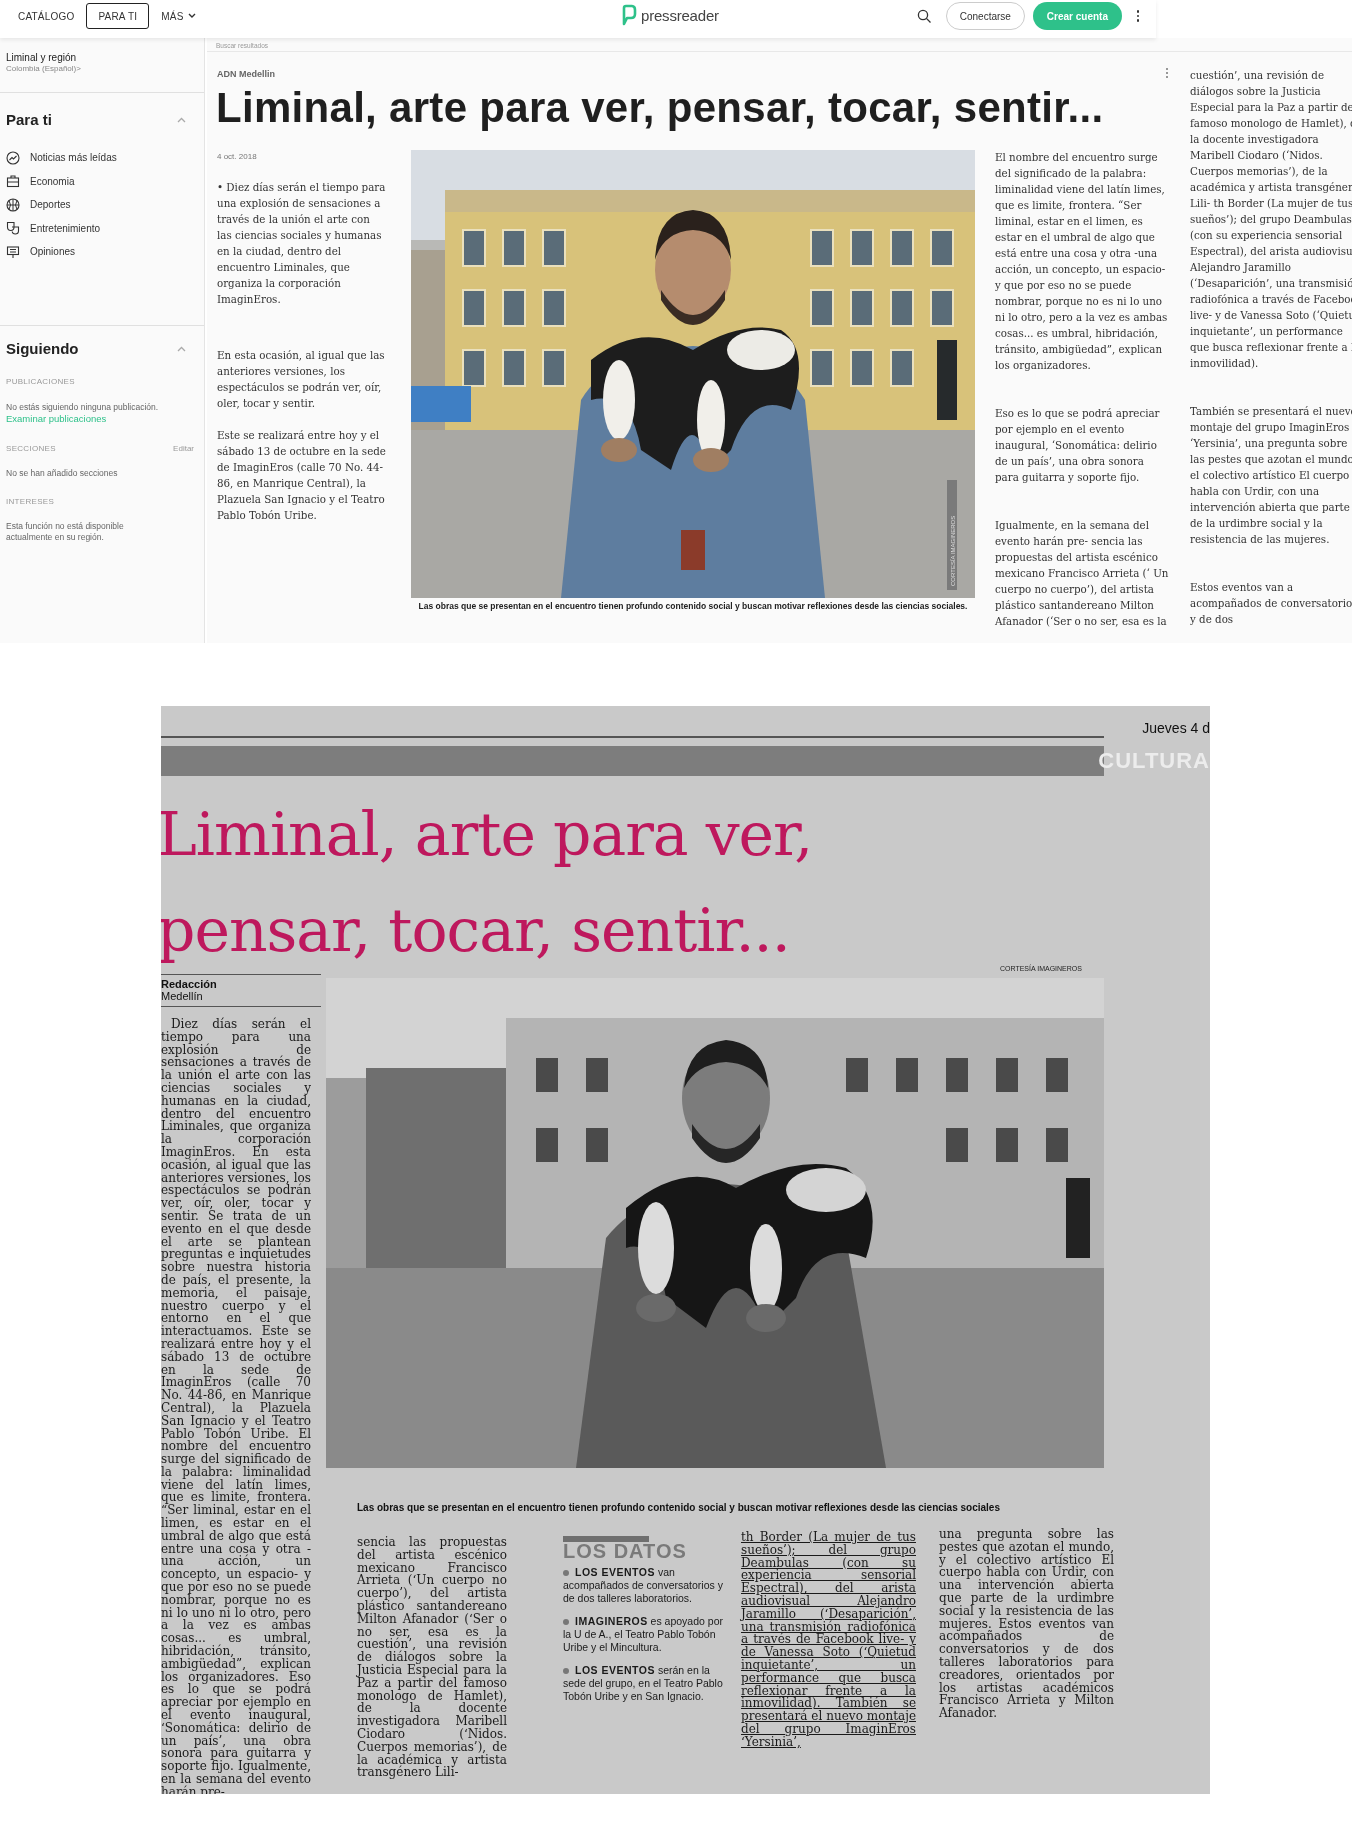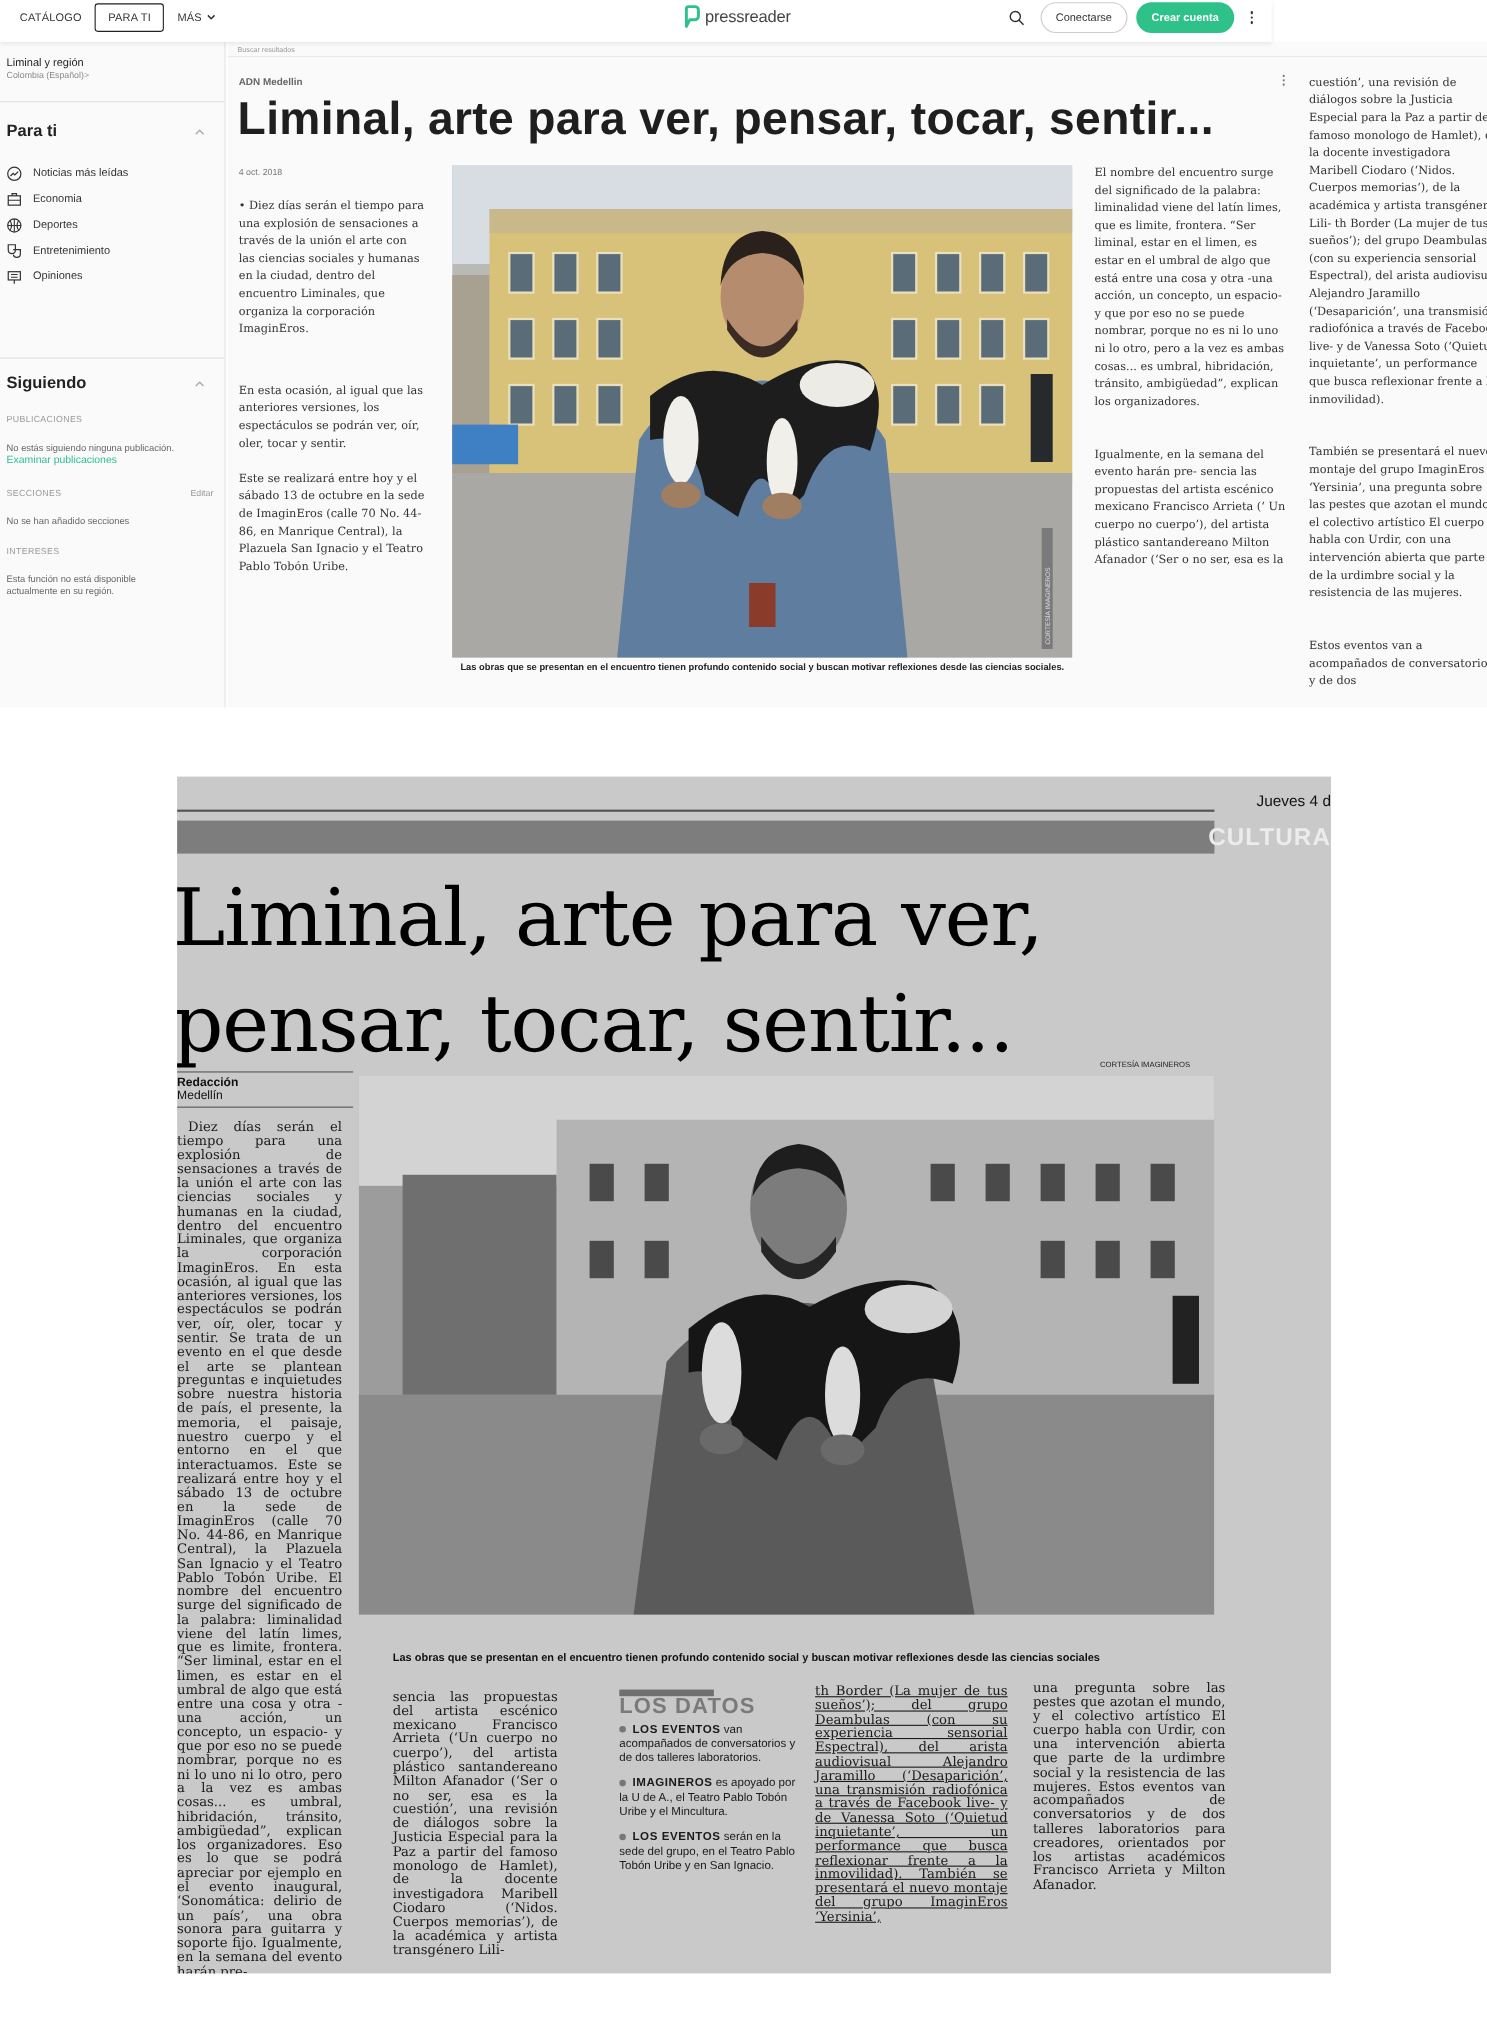--- a/index.html
+++ b/index.html
@@ -60,21 +60,21 @@
   .col4 { left: 983px; top: 29px; width: 175px; }
   .photo { position: absolute; left: 204px; top: 112px; width: 564px; height: 448px; overflow: hidden; }
   .caption { position: absolute; left: 204px; top: 563px; width: 564px; font-size: 8.5px; color: #222; text-align: center; line-height: 11px; font-weight: bold; }
 
   
   .scan { position: absolute; left: 161px; top: 706px; width: 1049px; height: 1088px; background: #c9c9c9; overflow: hidden; }
   .scan .rule { position: absolute; left: 0; height: 2px; background: #555; }
   .scan-date { position: absolute; right: 0; top: 14px; font-size: 14px; color: #111; font-family: "Liberation Sans", sans-serif; }
   .scan-band { position: absolute; left: 0; top: 40px; width: 943px; height: 30px; background: #7d7d7d; }
   .scan-section { position: absolute; right: 0; top: 42px; font-size: 22px; font-weight: bold; color: #ececec; letter-spacing: 1px; }
-  .scan-head { position: absolute; left: -4px; top: 80px; font-family: "DejaVu Serif", serif; font-size: 72px; line-height: 96px; color: #000000; letter-spacing: -1px; white-space: nowrap; }
+  .scan-head { position: absolute; left: -4px; top: 80px; font-family: "DejaVu Serif", serif; font-size: 60px; line-height: 96px; color: #be185d; letter-spacing: -1px; white-space: nowrap; }
   .scan-credit { position: absolute; left: 839px; top: 259px; font-size: 7px; color: #222; }
   .scan-byline { position: absolute; left: 0; top: 272px; font-size: 11px; line-height: 12px; color: #111; }
   .scan-byline b { display: block; }
   .scol { position: absolute; font-family: "DejaVu Serif", serif; font-size: 12px; line-height: 12.8px; color: #1a1a1a; text-align: justify; }
   .scol p { text-indent: 10px; }
   .scol1 { left: 0; top: 312px; width: 150px; }
   .scan-photo { position: absolute; left: 165px; top: 272px; width: 778px; height: 490px; overflow: hidden; }
   .scan-caption { position: absolute; left: 196px; top: 796px; font-size: 10px; font-weight: bold; color: #111; white-space: nowrap; }
   .scol2 { left: 196px; top: 830px; width: 150px; }
   .scol3 { left: 580px; top: 825px; width: 175px; text-decoration: underline; }
@@ -278,20 +278,21 @@
       <rect x="270" y="380" width="24" height="40" fill="#8b3b2a"></rect>
 
       <rect x="536" y="330" width="10" height="110" fill="#7a7a7a"></rect>
       <text x="544" y="436" transform="rotate(-90 544 436)" font-size="6" fill="#ddd" font-family="Liberation Sans, sans-serif">CORTESÍA IMAGINEROS</text>
     </svg>
   </div>
   <div class="caption">Las obras que se presentan en el encuentro tienen profundo contenido social y buscan motivar reflexiones desde las ciencias sociales.</div>
 
   <div class="col col3">
     <p style="margin-bottom:32px;">El nombre del encuentro surge del significado de la palabra: liminalidad viene del latín limes, que es limite, frontera. “Ser liminal, estar en el limen, es estar en el umbral de algo que está entre una cosa y otra -una acción, un concepto, un espacio- y que por eso no se puede nombrar, porque no es ni lo uno ni lo otro, pero a la vez es ambas cosas... es umbral, hibridación, tránsito, ambigüedad”, explican los organizadores.</p>
+    <p style="margin-bottom:32px;">Eso es lo que se podrá apreciar por ejemplo en el evento inaugural, ‘Sonomática: delirio de un país’, una obra sonora para guitarra y soporte fijo.</p>
     <p>Igualmente, en la semana del evento harán pre- sencia las propuestas del artista escénico mexicano Francisco Arrieta (‘ Un cuerpo no cuerpo’), del artista plástico santandereano Milton Afanador (‘Ser o no ser, esa es la</p>
   </div>
 
   <div class="col col4">
     <p style="margin-bottom:32px;">cuestión’, una revisión de diálogos sobre la Justicia Especial para la Paz a partir del famoso monologo de Hamlet), de la docente investigadora Maribell Ciodaro (‘Nidos. Cuerpos memorias’), de la académica y artista transgénero Lili- th Border (La mujer de tus sueños’); del grupo Deambulas (con su experiencia sensorial Espectral), del arista audiovisual Alejandro Jaramillo (‘Desaparición’, una transmisión radiofónica a través de Facebook live- y de Vanessa Soto (‘Quietud inquietante’, un performance que busca reflexionar frente a la inmovilidad).</p>
     <p style="margin-bottom:32px;">También se presentará el nuevo montaje del grupo ImaginEros ‘Yersinia’, una pregunta sobre las pestes que azotan el mundo y el colectivo artístico El cuerpo habla con Urdir, con una intervención abierta que parte de la urdimbre social y la resistencia de las mujeres.</p>
     <p>Estos eventos van a acompañados de conversatorios y de dos</p>
   </div>
 </div>
 

